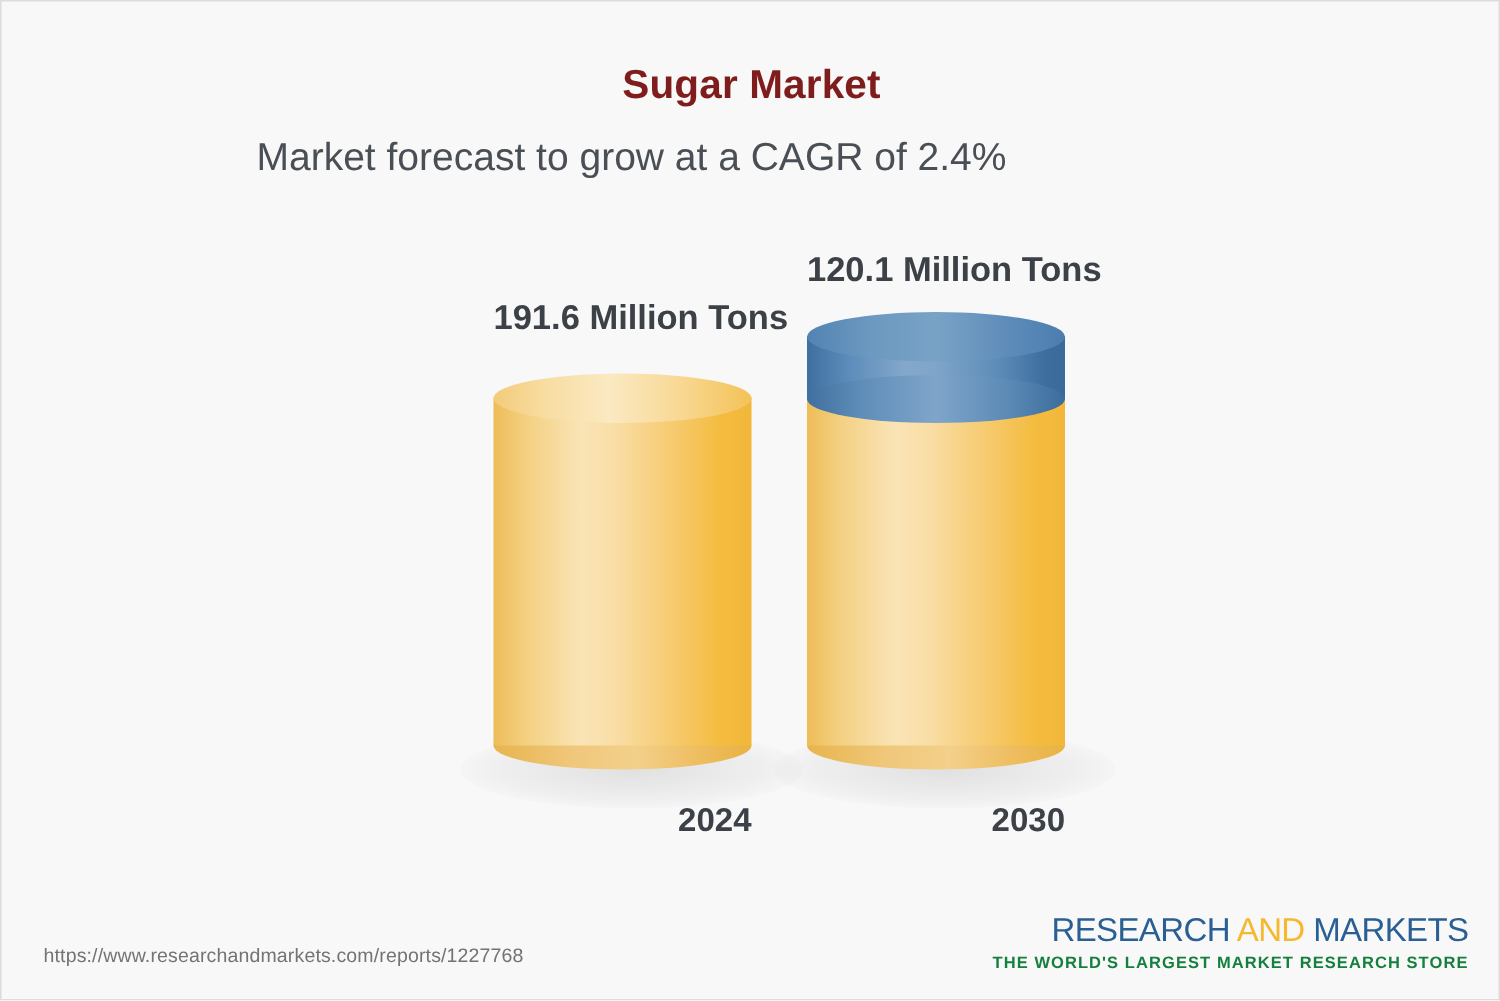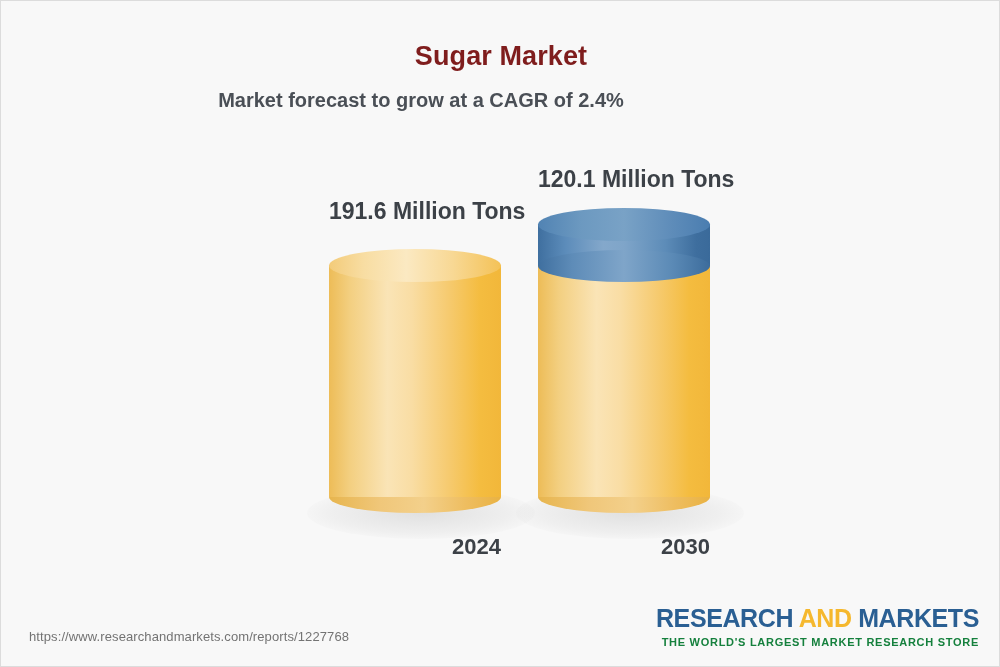--- a/index.html
+++ b/index.html
@@ -32,22 +32,22 @@
     font-weight: bold;
     color: #7f1d1d;
     letter-spacing: 0.1px;
   }
   #chart-subtitle {
     position: absolute;
     left: 0;
     top: 88px;
     width: 840px;
     text-align: center;
-    font-size: 20px;
-    font-weight: bold;
+    font-size: 26px;
+    font-weight: normal;
     color: #4a4f56;
   }
 
   
   #plot-area {
     position: absolute;
     left: 0;
     top: 0;
     width: 1000px;
     height: 600px;
@@ -164,22 +164,22 @@
     letter-spacing: 0.1px;
   }
   #brand-logo {
     position: absolute;
     right: 20px;
     bottom: 18px;
     text-align: right;
     line-height: 1;
   }
   #brand-main {
-    font-size: 25px;
-    font-weight: bold;
+    font-size: 22px;
+    font-weight: normal;
     color: #2a5f93;
     letter-spacing: -0.4px;
     white-space: nowrap;
   }
   #brand-and {
     color: #f5b82e;
   }
   #brand-tagline {
     margin-top: 6px;
     font-size: 11px;

